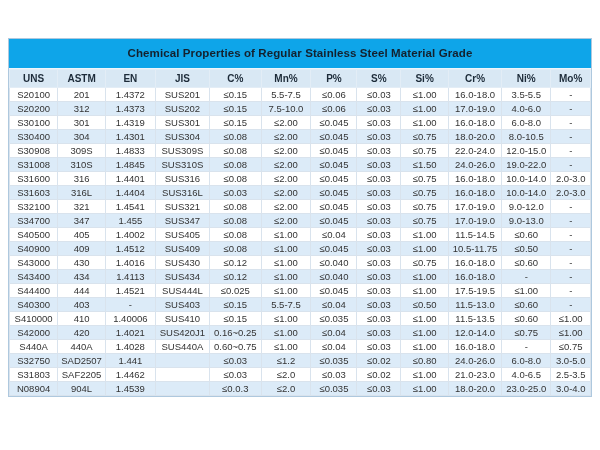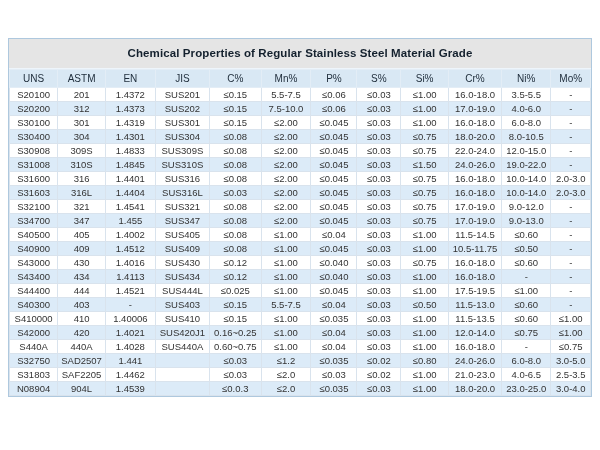--- a/index.html
+++ b/index.html
@@ -15,39 +15,39 @@
     overflow: hidden;
   }
   .table-wrap {
     position: absolute;
     left: 8px; top: 38px; width: 584px;
     border: 1px solid #aec8de;
     box-sizing: border-box;
     background: #ffffff;
   }
   .title-bar {
-    background: #e5e5e5;
+    background: #0ea5e9;
     height: 29px;
     line-height: 29px;
     text-align: center;
     font-weight: bold;
     font-size: 11.5px;
     color: #14212e;
     border-bottom: 1px solid #eef5fb;
     letter-spacing: 0.1px;
   }
   table {
     width: 100%;
     border-collapse: collapse;
     table-layout: fixed;
   }
   th {
     background: #d9e8f4;
     font-size: 10px;
-    font-weight: normal;
+    font-weight: bold;
     color: #1d2b39;
     height: 17px;
     padding: 0 1px;
     border: 1px solid #e3edf6;
     white-space: nowrap;
     overflow: hidden;
     text-align: center;
   }
   td {
     font-size: 9.5px;

